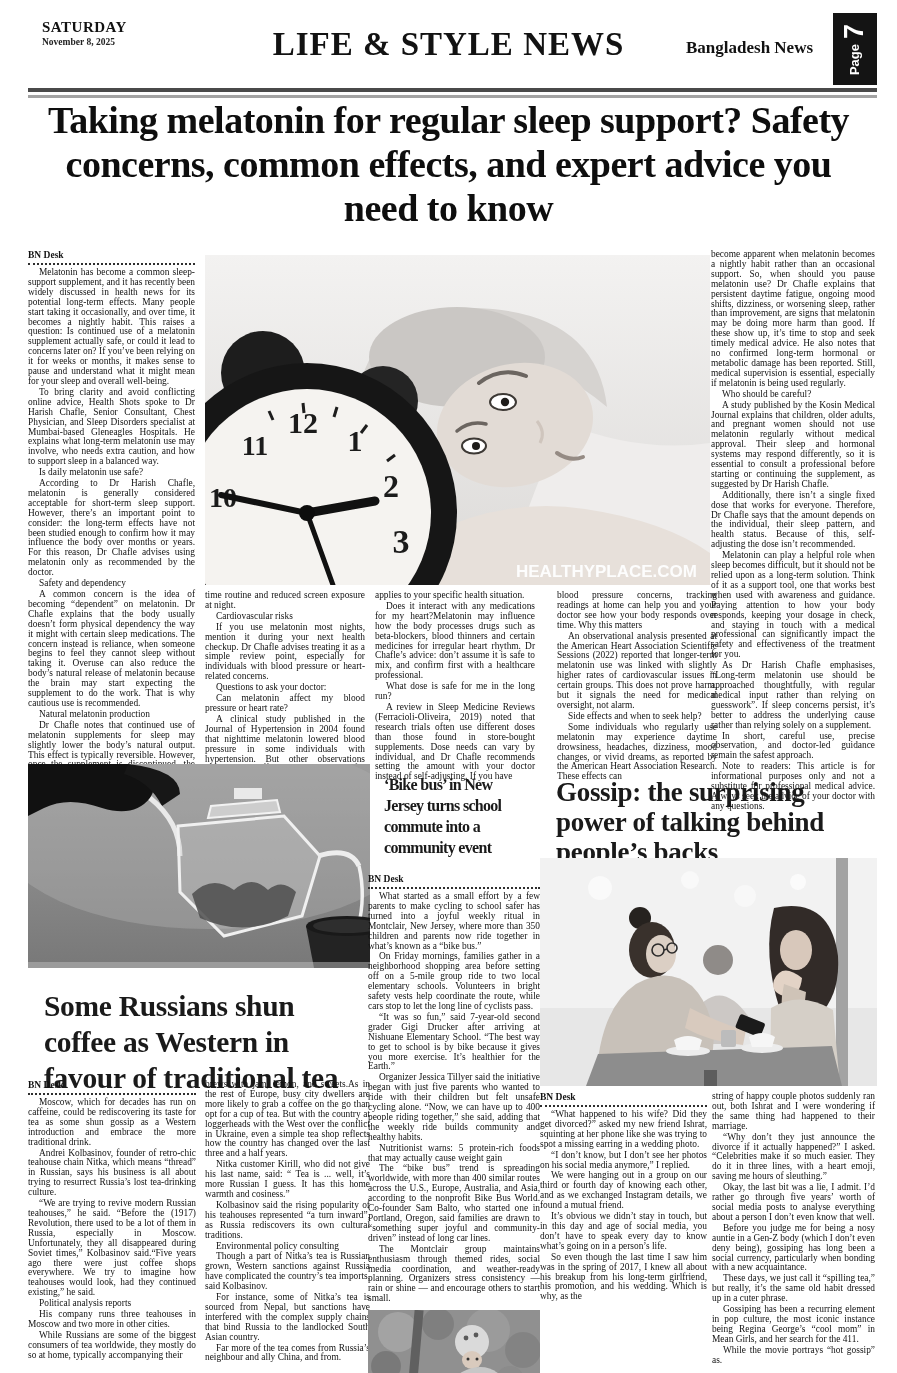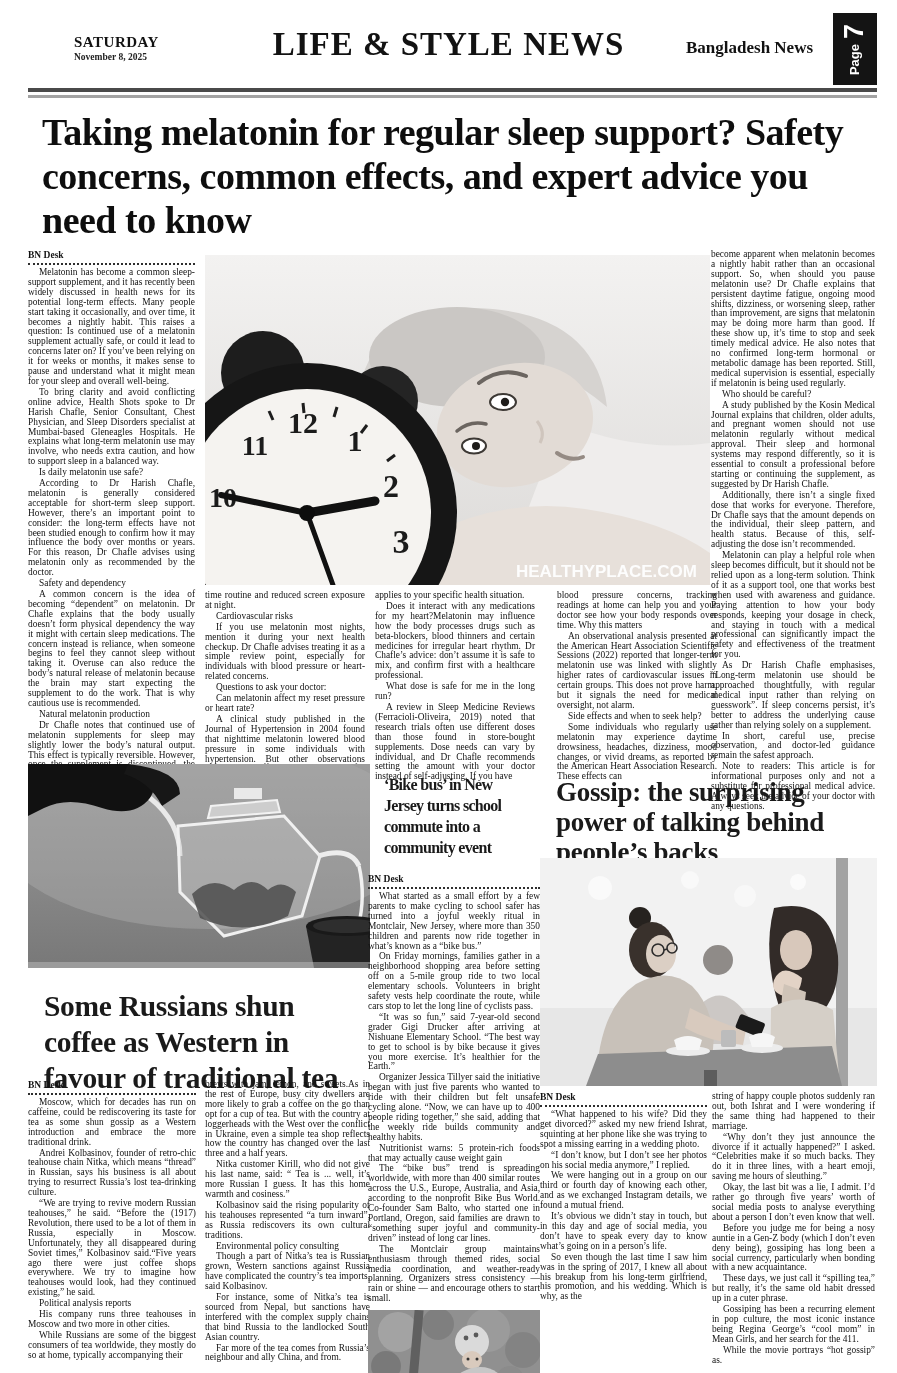--- a/index.html
+++ b/index.html
@@ -1,35 +1,35 @@
 <!DOCTYPE html>
 <html lang="en"><head>
 <meta charset="utf-8">
 <style>
   html,body{margin:0;padding:0;background:#ffffff;}
   .page{position:relative;width:897px;height:1373px;background:#fff;overflow:hidden;
         font-family:"Liberation Serif","DejaVu Serif",serif;color:#121212;}
   
-  .h-left{position:absolute;left:42px;top:34px;margin-left:32px;}
+  .h-left{position:absolute;left:42px;top:19px;}
   .h-day{font-weight:bold;font-size:15px;letter-spacing:.5px;}
   .h-date{font-size:9.5px;font-weight:bold;color:#222;margin-top:1px;}
   .masthead{position:absolute;left:0;right:0;top:26px;text-align:center;
             font-size:33px;font-weight:bold;letter-spacing:1px;}
   .brand{position:absolute;left:686px;top:38px;font-size:17px;font-weight:bold;}
   .pagebox{position:absolute;left:833px;top:13px;width:44px;height:72px;background:#141414;
            display:flex;align-items:center;justify-content:center;}
   .pb-rot{transform:rotate(-90deg);display:flex;align-items:center;gap:5px;color:#fff;
           font-family:"Liberation Sans","DejaVu Sans",sans-serif;white-space:nowrap;}
   .pb-label{font-size:13px;font-weight:bold;}
   .pb-num{font-size:27px;font-weight:bold;line-height:1;}
   .rule{position:absolute;left:28px;width:849px;}
   .rule-dark{top:88px;height:4px;background:#4a4a4a;}
   .rule-light{top:95px;height:3px;background:#a3a3a3;}
   
-  .main-headline{position:absolute;left:30px;top:98px;width:837px;margin:12px;text-align:left;
+  .main-headline{position:absolute;left:30px;top:98px;width:837px;margin:0;text-align:center;
                  font-size:38px;line-height:44px;font-weight:bold;letter-spacing:-0.5px;color:#0e0e0e;}
   .sec-headline{margin:16px;font-weight:bold;color:#1a1a1a;}
   .tea-headline{position:absolute;left:28px;top:972px;width:322px;font-size:29.5px;line-height:36px;letter-spacing:-0.3px;}
   .gossip-headline{position:absolute;left:540px;top:761px;width:290px;font-size:27px;line-height:30px;letter-spacing:-0.3px;}
   .bike-headline{font-size:16px;line-height:21px;letter-spacing:-0.7px;}
   
   .body-text{font-size:9.4px;line-height:9.9px;text-align:justify;}
   .para{margin:0 0 1px 0;text-indent:11px;}
   .noindent-first > p:first-child{text-indent:0;}
   .byline{font-weight:bold;font-size:9.5px;line-height:11px;}
@@ -141,21 +141,21 @@
       </g>
       <text x="492" y="322" text-anchor="end" font-family="Liberation Sans, sans-serif" font-weight="bold" font-size="17" fill="#fdfdfd">HEALTHYPLACE.COM</text>
     </svg>
   </figure>
 
   <div class="col c2 body-text noindent-first">
       <p class="para">time routine and reduced screen exposure at night.</p>
       <p class="para">Cardiovascular risks</p>
       <p class="para">If you use melatonin most nights, mention it during your next health checkup. Dr Chafle advises treating it as a simple review point, especially for individuals with blood pressure or heart-related concerns.</p>
       <p class="para">Questions to ask your doctor:</p>
-      <p class="para">Can melatonin affect my reset pressure or heart rate?</p>
+      <p class="para">Can melatonin affect my blood pressure or heart rate?</p>
       <p class="para">A clinical study published in the Journal of Hypertension in 2004 found that nighttime melatonin lowered blood pressure in some individuals with hypertension. But other observations suggest the effect isn’t the same for everyone. Your doctor can explain how this</p>
     </div>
   <div class="col c3 body-text noindent-first">
       <p class="para">applies to your specific health situation.</p>
       <p class="para">Does it interact with any medications for my heart?Melatonin may influence how the body processes drugs such as beta-blockers, blood thinners and certain medicines for irregular heart rhythm. Dr Chafle’s advice: don’t assume it is safe to mix, and confirm first with a healthcare professional.</p>
       <p class="para">What dose is safe for me in the long run?</p>
       <p class="para">A review in Sleep Medicine Reviews (Ferracioli-Oliveira, 2019) noted that research trials often use different doses than those found in store-bought supplements. Dose needs can vary by individual, and Dr Chafle recommends setting the amount with your doctor instead of self-adjusting. If you have</p>
     </div>
   <div class="col c4 body-text noindent-first">
       <p class="para">blood pressure concerns, tracking readings at home can help you and your doctor see how your body responds over time. Why this matters</p>
@@ -325,21 +325,21 @@
     <div class="byline">BN Desk</div>
     <div class="dotrule"></div>
   <p class="para">“What happened to his wife? Did they get divorced?” asked my new friend Ishrat, squinting at her phone like she was trying to spot a missing earring in a wedding photo.</p>
       <p class="para">“I don’t know, but I don’t see her photos on his social media anymore,” I replied.</p>
       <p class="para">We were hanging out in a group on our third or fourth day of knowing each other, and as we exchanged Instagram details, we found a mutual friend.</p>
       <p class="para">It’s obvious we didn’t stay in touch, but in this day and age of social media, you don’t have to speak every day to know what’s going on in a person’s life.</p>
       <p class="para">So even though the last time I saw him was in the spring of 2017, I knew all about his breakup from his long-term girlfriend, his promotion, and his wedding. Which is why, as the</p>
     </div>
   <div class="gossip-col2 body-text noindent-first">
       <p class="para">string of happy couple photos suddenly ran out, both Ishrat and I were wondering if the same thing had happened to their marriage.</p>
-      <p class="para">“Why don’t they just announce the divorce if it actually happened?” I asked. “Celebrities make it so much backs. They do it in three lines, with a heart emoji, saving me hours of sleuthing.”</p>
+      <p class="para">“Why don’t they just announce the divorce if it actually happened?” I asked. “Celebrities make it so much easier. They do it in three lines, with a heart emoji, saving me hours of sleuthing.”</p>
       <p class="para">Okay, the last bit was a lie, I admit. I’d rather go through five years’ worth of social media posts to analyse everything about a person I don’t even know that well.</p>
       <p class="para">Before you judge me for being a nosy auntie in a Gen-Z body (which I don’t even deny being), gossiping has long been a social currency, particularly when bonding with a new acquaintance.</p>
       <p class="para">These days, we just call it “spilling tea,” but really, it’s the same old habit dressed up in a cuter phrase.</p>
       <p class="para">Gossiping has been a recurring element in pop culture, the most iconic instance being Regina George’s “cool mom” in Mean Girls, and her search for the 411.</p>
       <p class="para">While the movie portrays “hot gossip” as.</p>
     </div>
 
 </div>
 
 </body></html>

